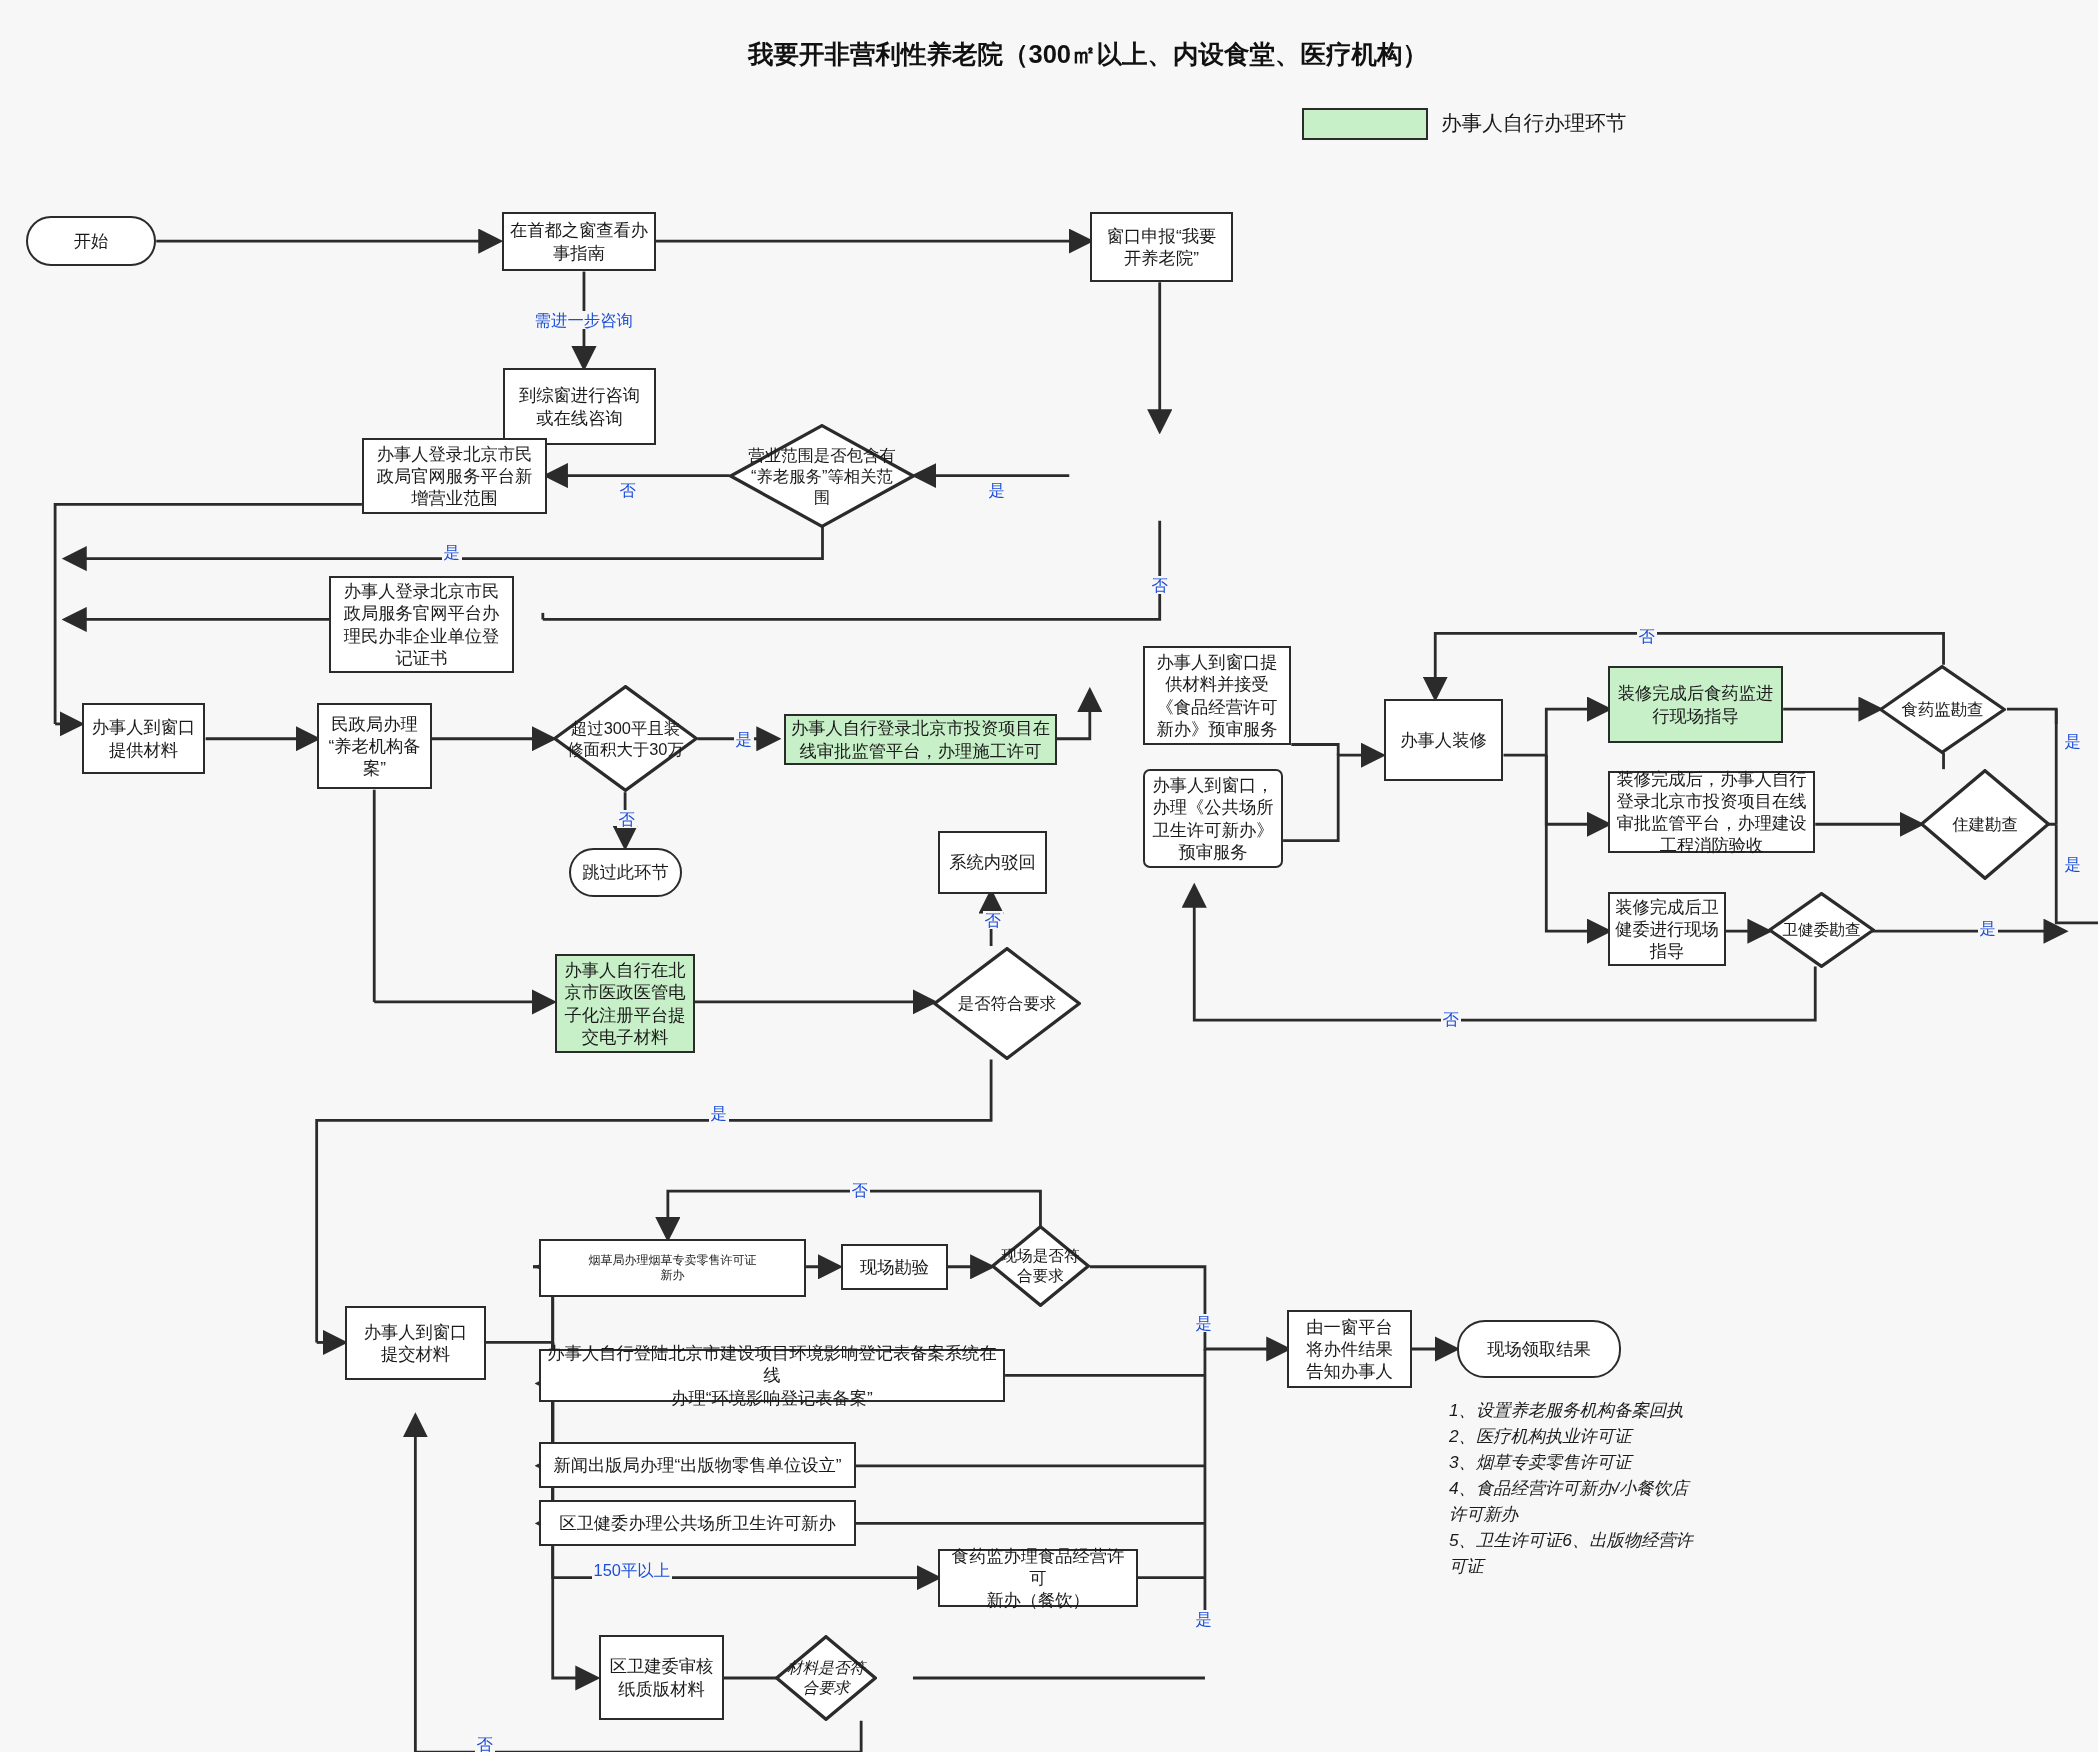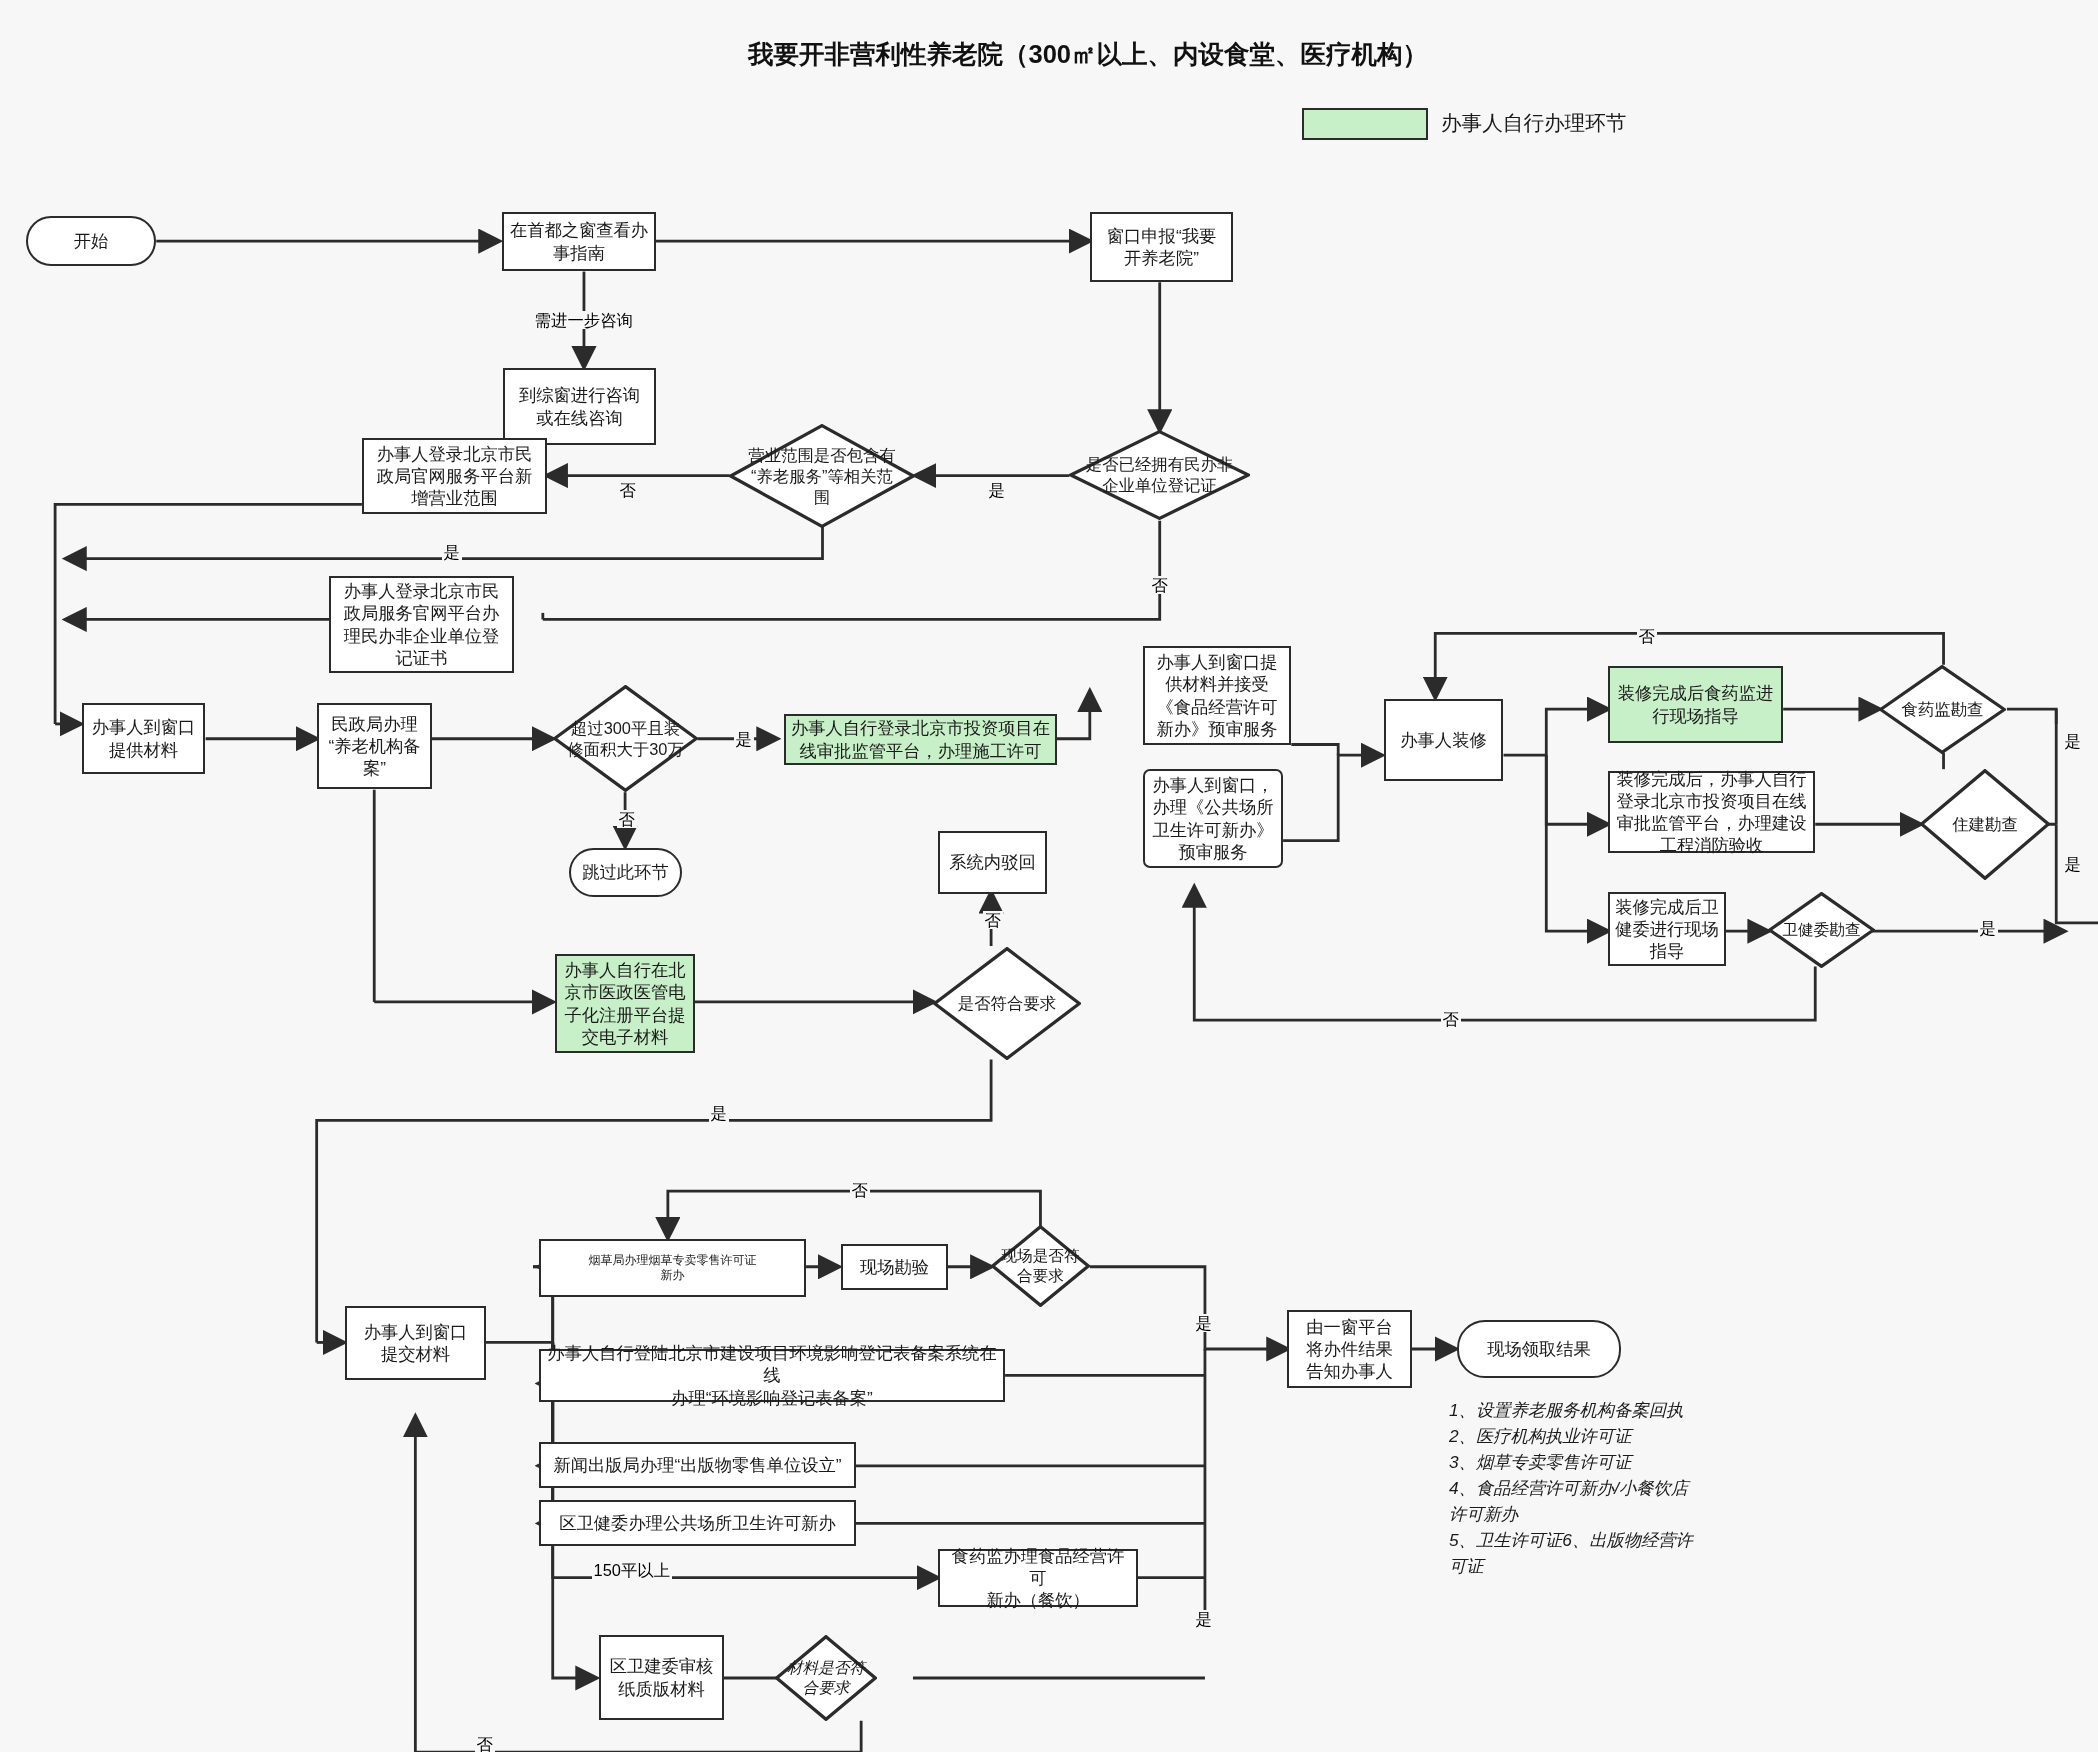--- a/index.html
+++ b/index.html
@@ -7,21 +7,21 @@
   #canvas{position:relative;width:2099px;height:1753px;background:#f7f7f7;overflow:hidden;}
   svg#wires{position:absolute;left:0;top:0;width:2099px;height:1753px;}
   .node{position:absolute;box-sizing:border-box;display:flex;align-items:center;justify-content:center;
         text-align:center;background:#ffffff;border:2.5px solid #2b2b2b;color:#1a1a1a;line-height:1.28;
         padding:1.6px 3.3px;white-space:pre-line;}
   .node.green{background:#c8f0c8;}
   .node.term{border-radius:28px;}
   .node.diamond{border:none;background:transparent;}
   .dshape{position:absolute;left:0;top:0;width:100%;height:100%;}
   .dtext{position:relative;z-index:2;width:94%;}
-  .elabel{position:absolute;background:#f7f7f7;color:#000000;padding:0 1.6px;line-height:1.1;
+  .elabel{position:absolute;background:#f7f7f7;color:#1d4ed8;padding:0 1.6px;line-height:1.1;
           text-align:center;white-space:nowrap;}
   .ttl{position:absolute;font-weight:bold;color:#111;}
   .legend-box{position:absolute;border:2.5px solid #2b2b2b;background:#c8f0c8;}
   .legend-txt{position:absolute;color:#1a1a1a;}
   .reslist{position:absolute;color:#1a1a1a;line-height:1.5;white-space:pre-line;font-style:italic;}
 </style>
 </head>
 <body>
 
 <div id="canvas">
@@ -151,27 +151,20 @@
 
   <div class="node" style="left:502px;top:212px;width:154px;height:59px;font-size:17.3px;">在首都之窗查看办
 事指南</div>
 
   <div class="node" style="left:503px;top:368px;width:153px;height:77px;font-size:17.3px;">到综窗进行咨询
 或在线咨询</div>
 
   <div class="node" style="left:1090px;top:212px;width:143px;height:70px;font-size:17.3px;">窗口申报“我要
 开养老院”</div>
 
-  <div class="node diamond" style="left:1069px;top:430px;width:181px;height:90px;">
-    <svg class="dshape" viewBox="0 0 220 110" preserveAspectRatio="none">
-      <polygon points="110,2 218,55 110,108 2,55" fill="#ffffff" stroke="#2b2b2b" stroke-width="4"></polygon>
-    </svg>
-    <div class="dtext" style="font-size:16.4px;">是否已经拥有民办非
-企业单位登记证</div>
-  </div>
 
   <div class="node diamond" style="left:729px;top:424px;width:186px;height:104px;">
     <svg class="dshape" viewBox="0 0 226 126" preserveAspectRatio="none">
       <polygon points="113,2 224,63 113,124 2,63" fill="#ffffff" stroke="#2b2b2b" stroke-width="4"></polygon>
     </svg>
     <div class="dtext" style="font-size:16.4px;">营业范围是否包含有
 “养老服务”等相关范
 围</div>
   </div>
 

